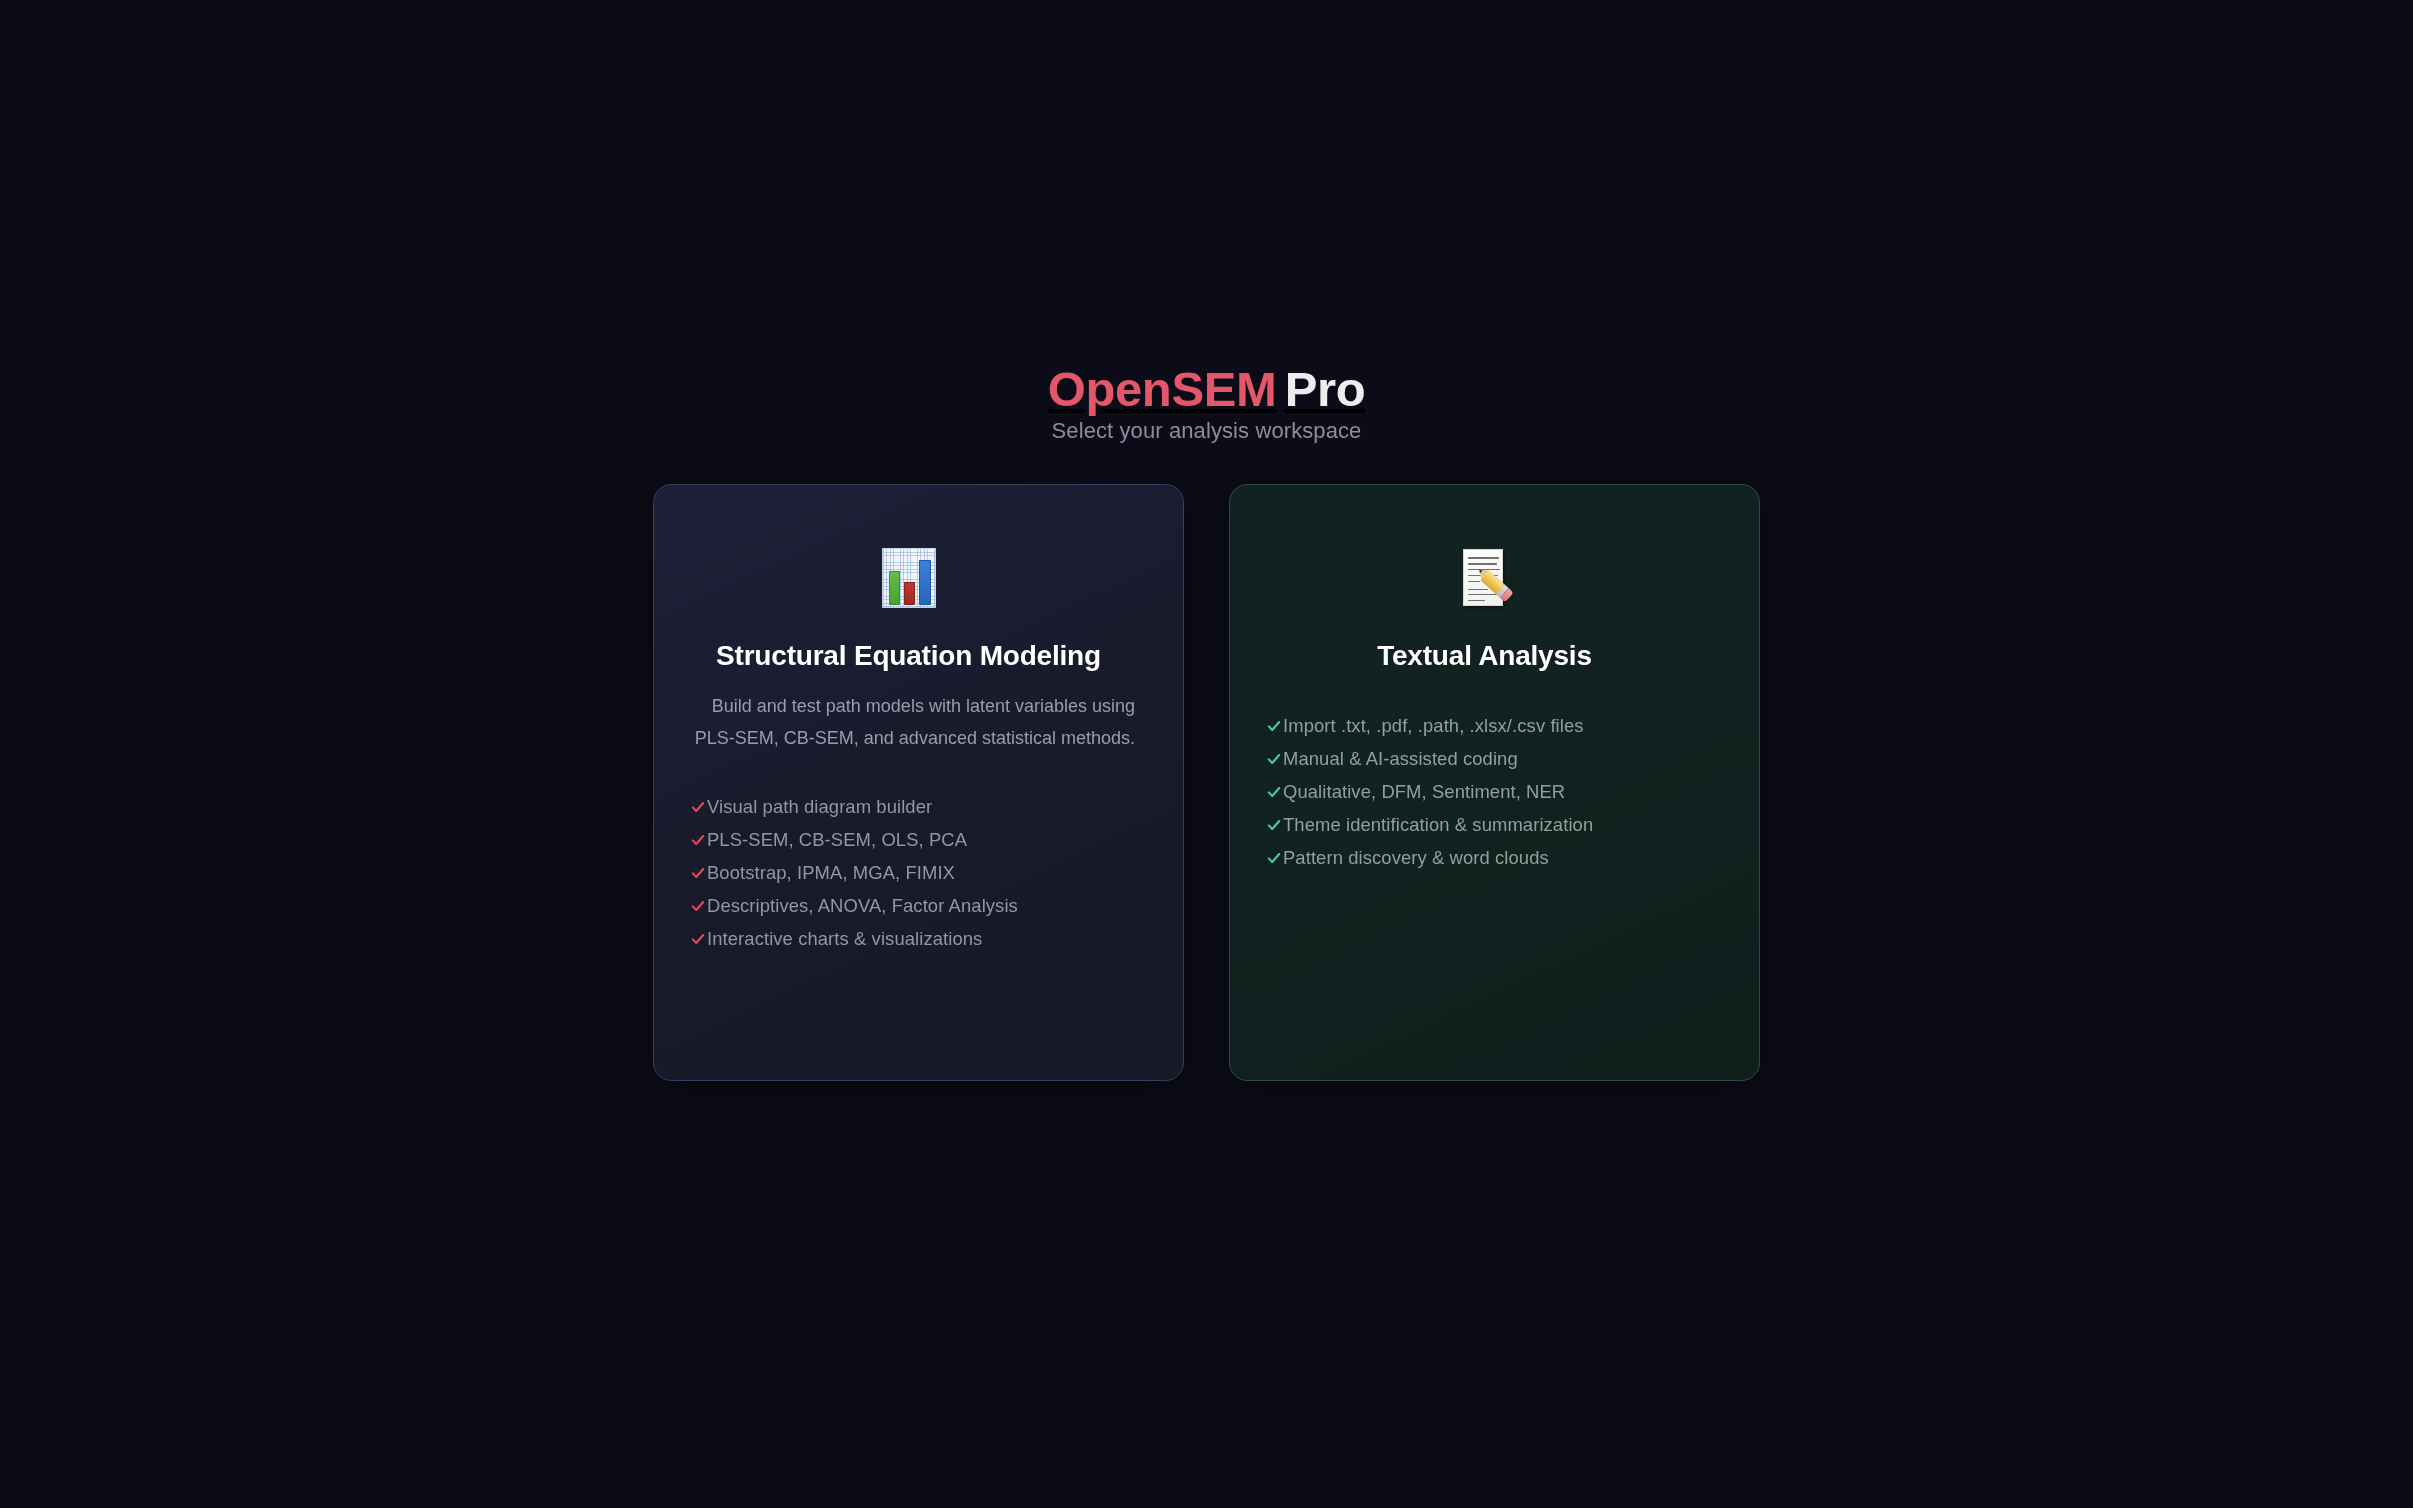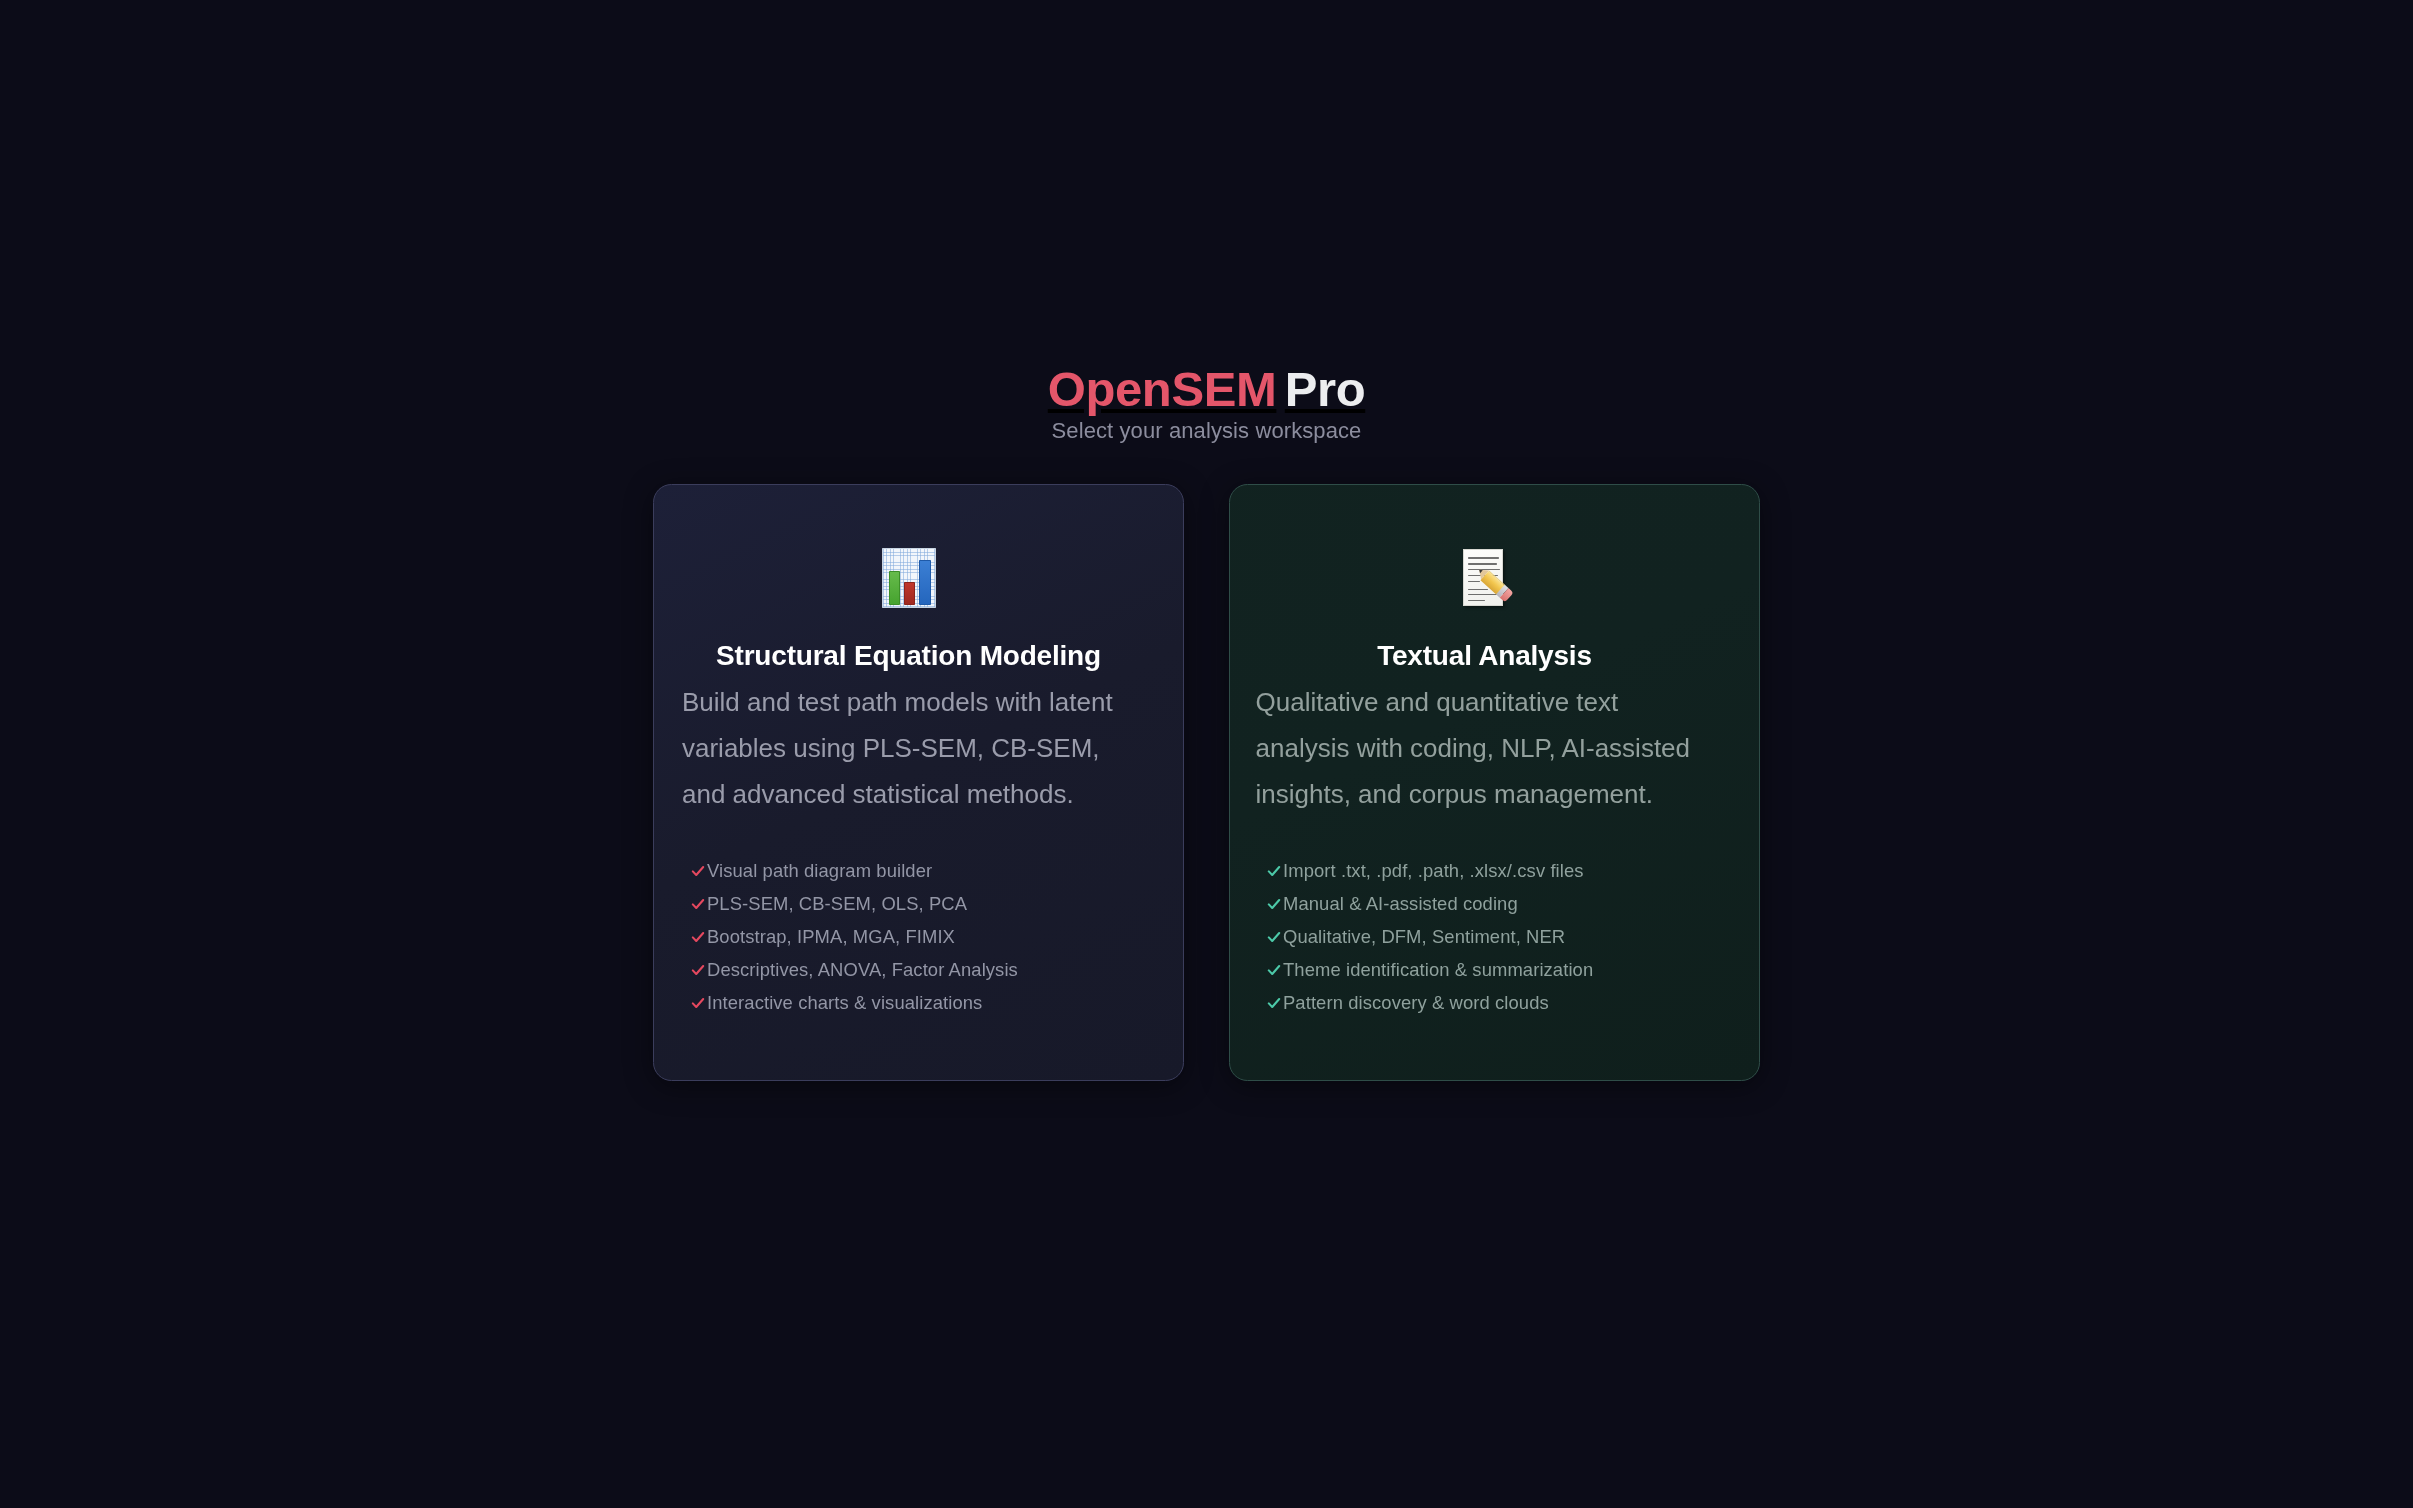--- a/index.html
+++ b/index.html
@@ -93,25 +93,25 @@
     font-size: 28px;
     font-weight: bold;
     color: #ffffff;
     letter-spacing: -0.2px;
     text-align: center;
     line-height: 1.2;
     white-space: nowrap;
   }
 
   .card-desc {
-    margin-top: 6px;
-    font-size: 26px;
+    margin-top: 17px;
+    font-size: 18px;
     line-height: 1.78;
     color: #9a9cab;
-    text-align: left;
+    text-align: right;
     max-width: 453px;
   }
   .card-text .card-desc { color: #93a09d; max-width: 458px; }
 
   
   .feature-list {
     margin-top: 37px;
     list-style: none;
     align-self: flex-start;
     margin-left: 17px;
@@ -296,21 +296,20 @@
           <div class="memo-pencil">
             <div class="pencil-tip"></div>
             <div class="pencil-lead"></div>
             <div class="pencil-body"></div>
             <div class="pencil-ferrule"></div>
             <div class="pencil-eraser"></div>
           </div>
         </div>
       </div>
       <div class="card-title">Textual Analysis</div>
-      <div class="card-desc">Qualitative and quantitative text analysis with coding, NLP, AI-assisted insights, and corpus management.</div>
       <ul class="feature-list">
         <li class="feature-item">
           <svg class="check-icon" viewBox="0 0 20 20">
               <path d="M3.5 10.5 L7.8 15 L16.5 5" fill="none" stroke-width="2.6" stroke-linecap="round" stroke-linejoin="round"></path>
             </svg>
           <span class="feature-label">Import .txt, .pdf, .path, .xlsx/.csv files</span>
         </li>
         <li class="feature-item">
           <svg class="check-icon" viewBox="0 0 20 20">
               <path d="M3.5 10.5 L7.8 15 L16.5 5" fill="none" stroke-width="2.6" stroke-linecap="round" stroke-linejoin="round"></path>

